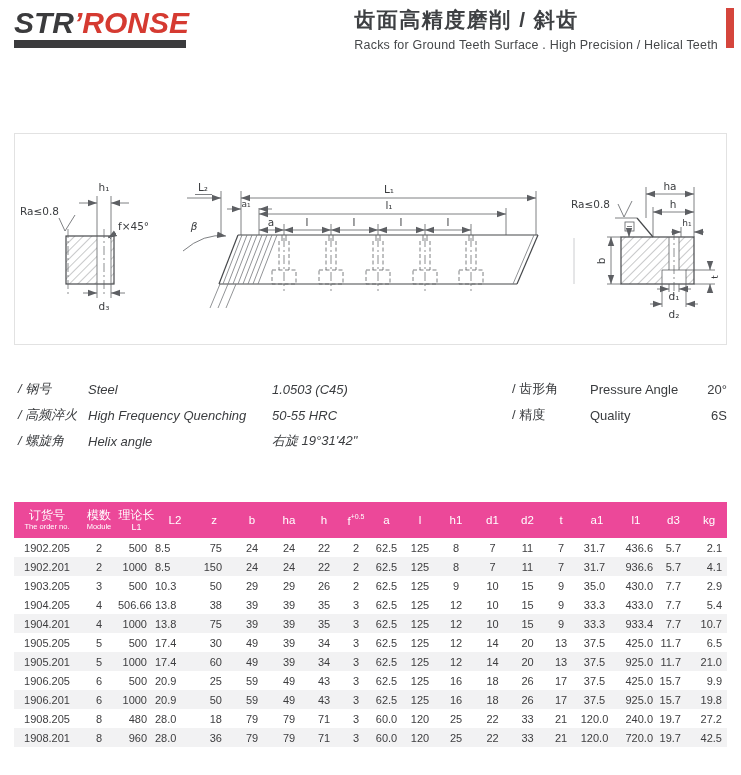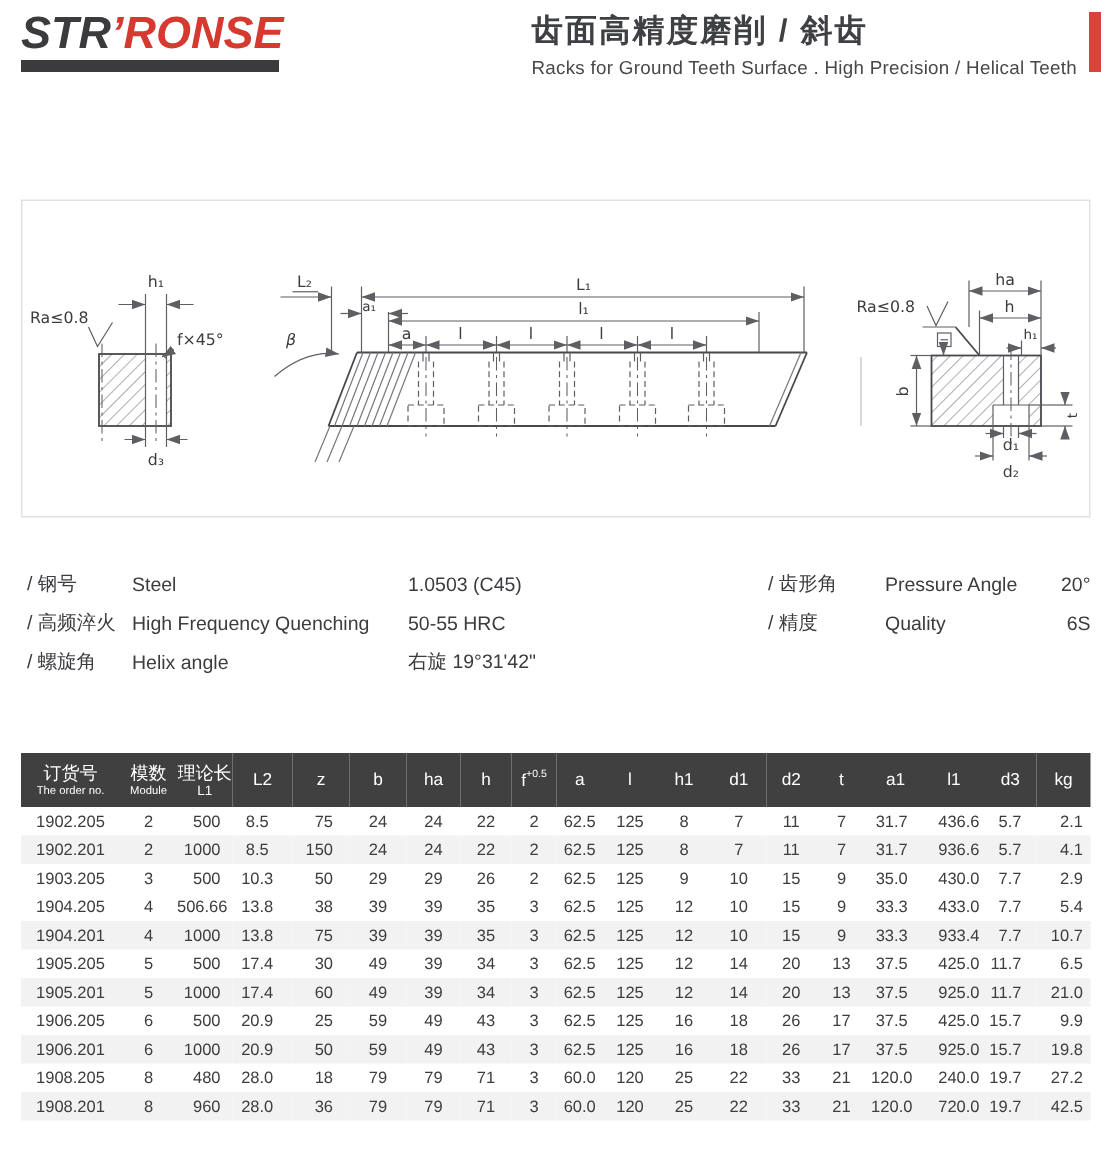--- a/index.html
+++ b/index.html
@@ -21,39 +21,39 @@
   .ol{stroke:#46484b;stroke-width:1.2;fill:none;}
   .dim{stroke:#5d5f63;stroke-width:0.8;fill:none;}
   .hat{stroke:#75777b;stroke-width:0.8;fill:none;}
   .dsh{stroke:#5d5f63;stroke-width:0.8;stroke-dasharray:4 2.5;fill:none;}
   .cl{stroke:#5d5f63;stroke-width:0.7;stroke-dasharray:9 3 2 3;fill:none;}
   .dlab{font-family:"DejaVu Sans",sans-serif;font-size:10.5px;fill:#3a3c3f;text-anchor:middle;}
   .sm{font-size:9px;}
   .dlabL{text-anchor:start;}
   .it{font-style:italic;}
   
-  .specs-left{position:absolute;left:18px;top:376px;width:470px;}
+  .specs-left{position:absolute;left:18px;top:376px;width:470px;font-style:italic;}
   .specs-right{position:absolute;left:512px;top:376px;width:215px;}
   .spec-row{display:grid;height:26px;align-items:center;font-size:13px;color:#3a3c3f;}
   .specs-left .spec-row{grid-template-columns:70px 184px 1fr;}
   .specs-right .spec-row{grid-template-columns:78px 104px 1fr;}
   .spec-value-r{text-align:right;}
   
   .spec-table{position:absolute;left:14px;top:502px;width:713px;border-collapse:collapse;
               table-layout:fixed;}
-  .spec-table thead th{background:#404040;color:#fff;height:36px;font-weight:normal;
+  .spec-table thead th{background:#ec4899;color:#fff;height:36px;font-weight:normal;
                        font-size:11.5px;padding:0;vertical-align:middle;}
   .hz{display:block;font-size:12px;line-height:13px;}
   .hs{display:block;font-size:7.5px;line-height:9px;}
   .hs2{display:block;font-size:9px;line-height:10px;}
   .spec-table sup{font-size:7px;position:relative;top:-1px;}
   .spec-table td{height:19px;padding:0;font-size:11px;color:#3d3d3f;text-align:center;
                  white-space:nowrap;}
   .spec-table td:nth-child(3){text-align:right;padding-right:8px;}
-  .spec-table td:nth-child(4){text-align:center;padding-right:7px;}
+  .spec-table td:nth-child(4){text-align:left;padding-right:7px;}
   .spec-table td:nth-child(5){text-align:right;padding-right:11px;}
   .spec-table td:nth-child(16){padding-right:5px;margin-left:48px;}
   .spec-table td:nth-child(17){text-align:right;padding-right:3px;}
   .spec-table td:nth-child(18){text-align:right;padding-right:10px;}
   .spec-table td:nth-child(19){text-align:right;padding-right:5px;}
   .spec-table tr.striped{background:#f2f2f3;}
 </style>
 </head>
 <body>
 

